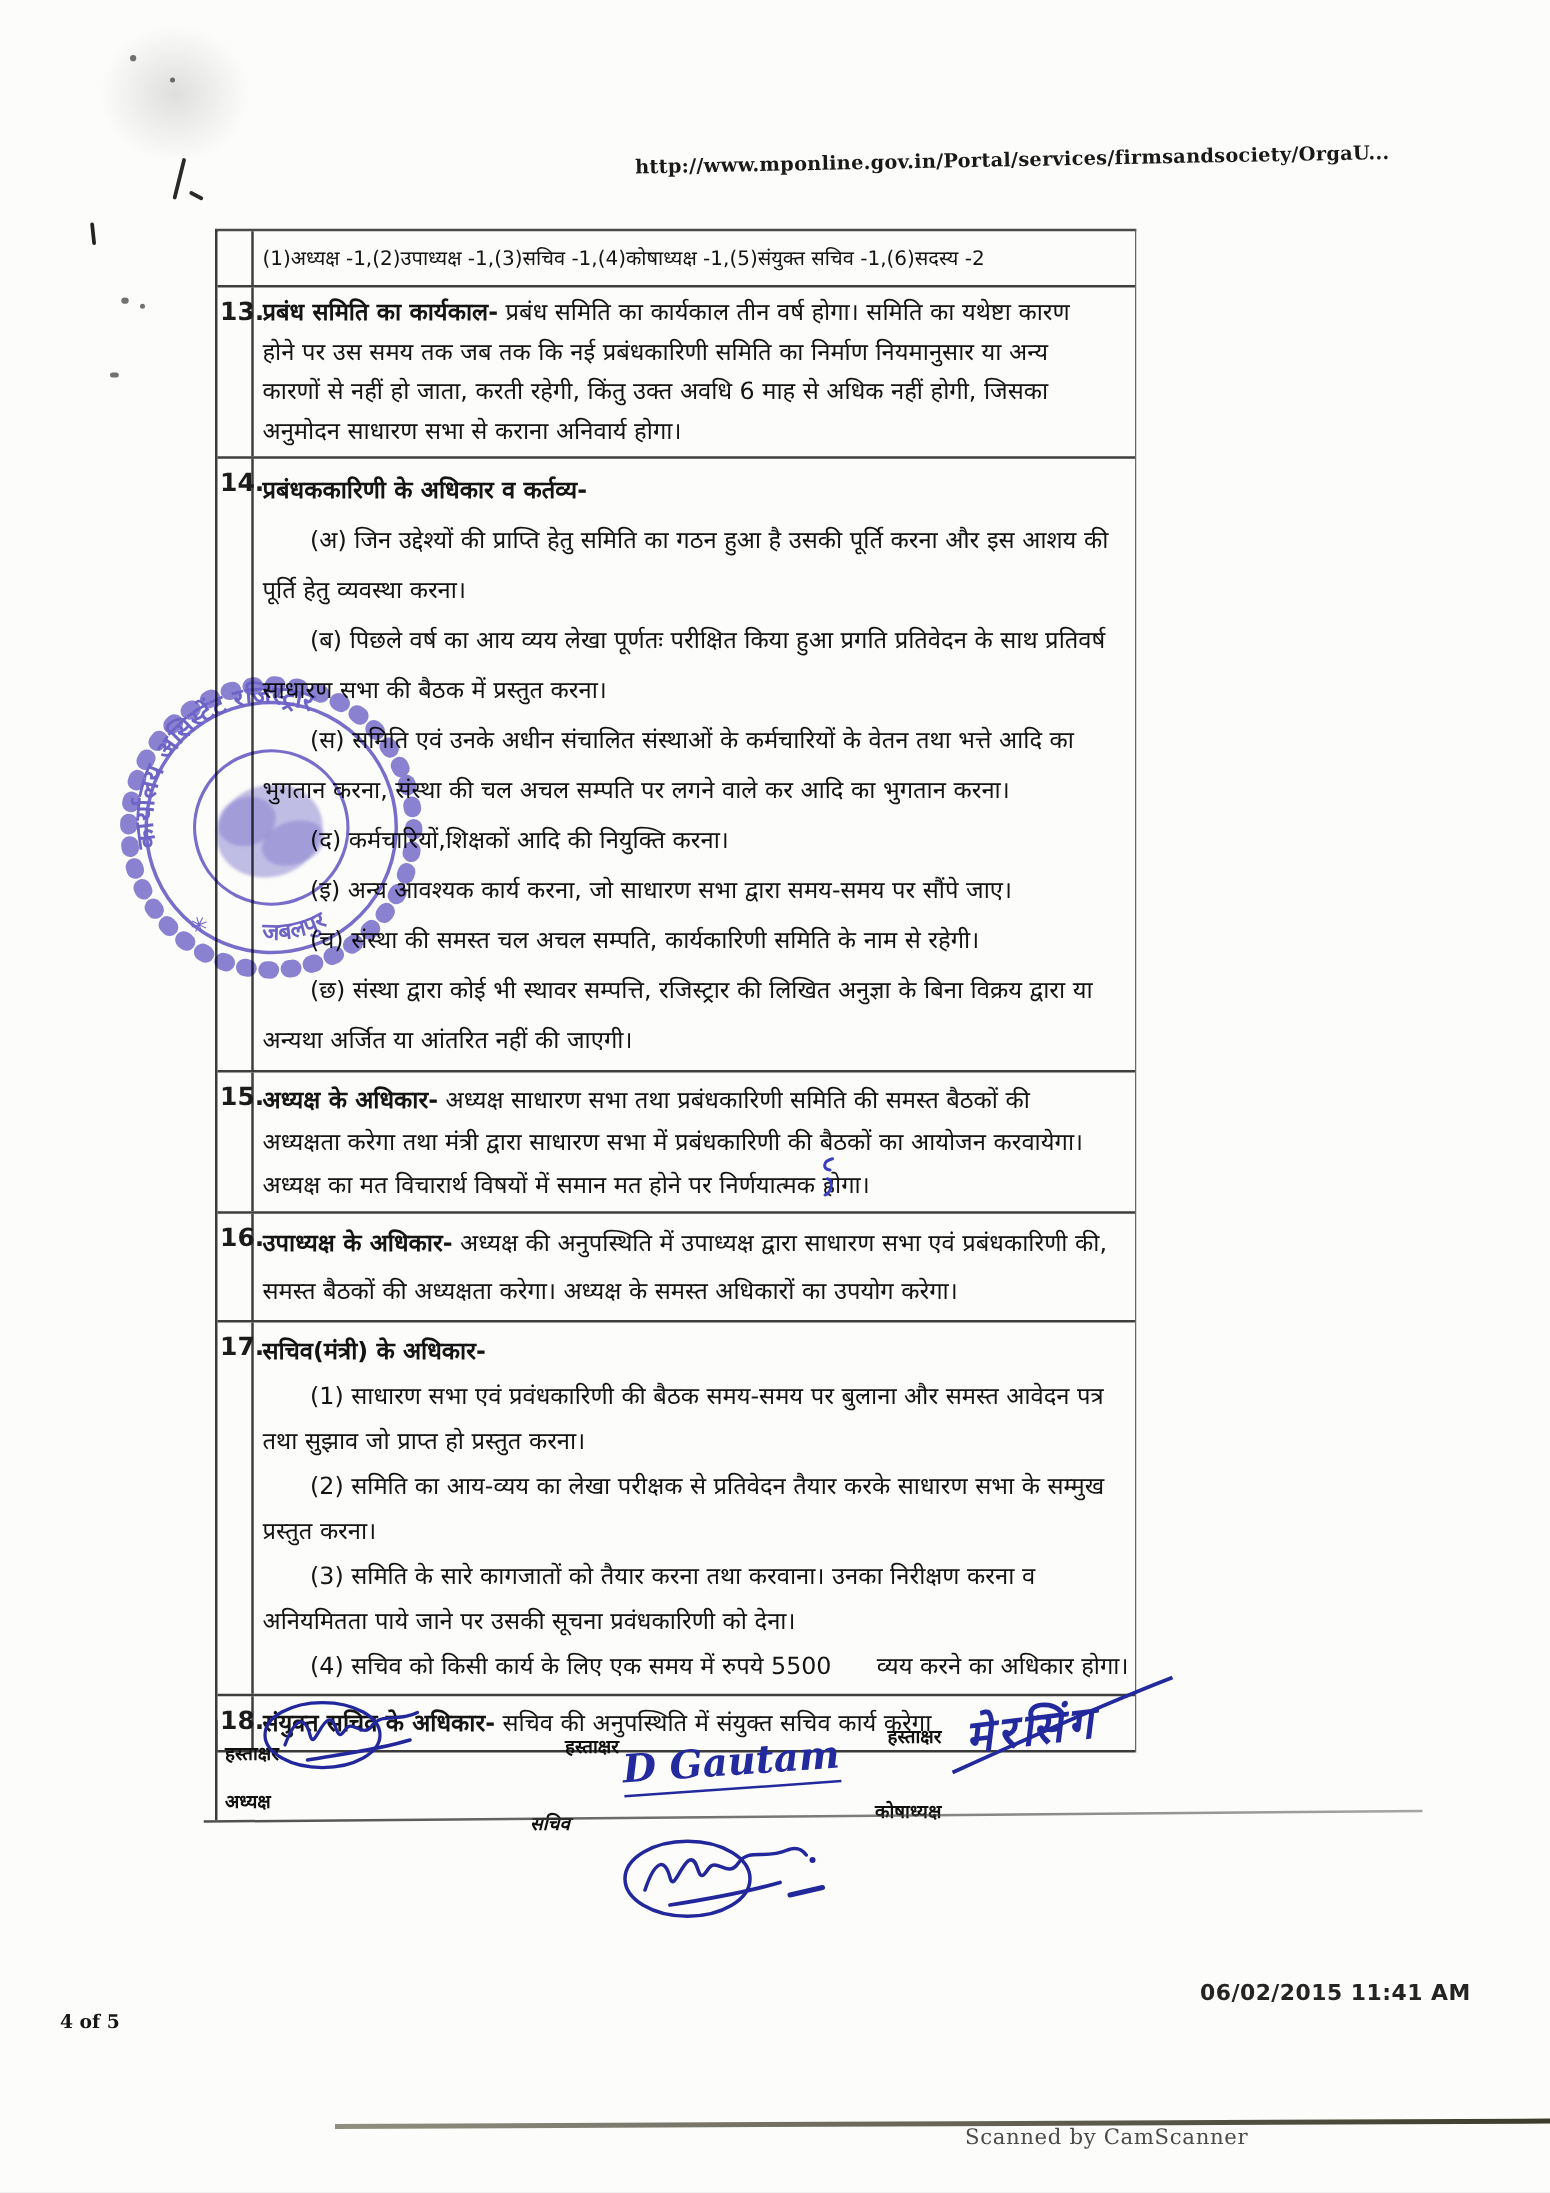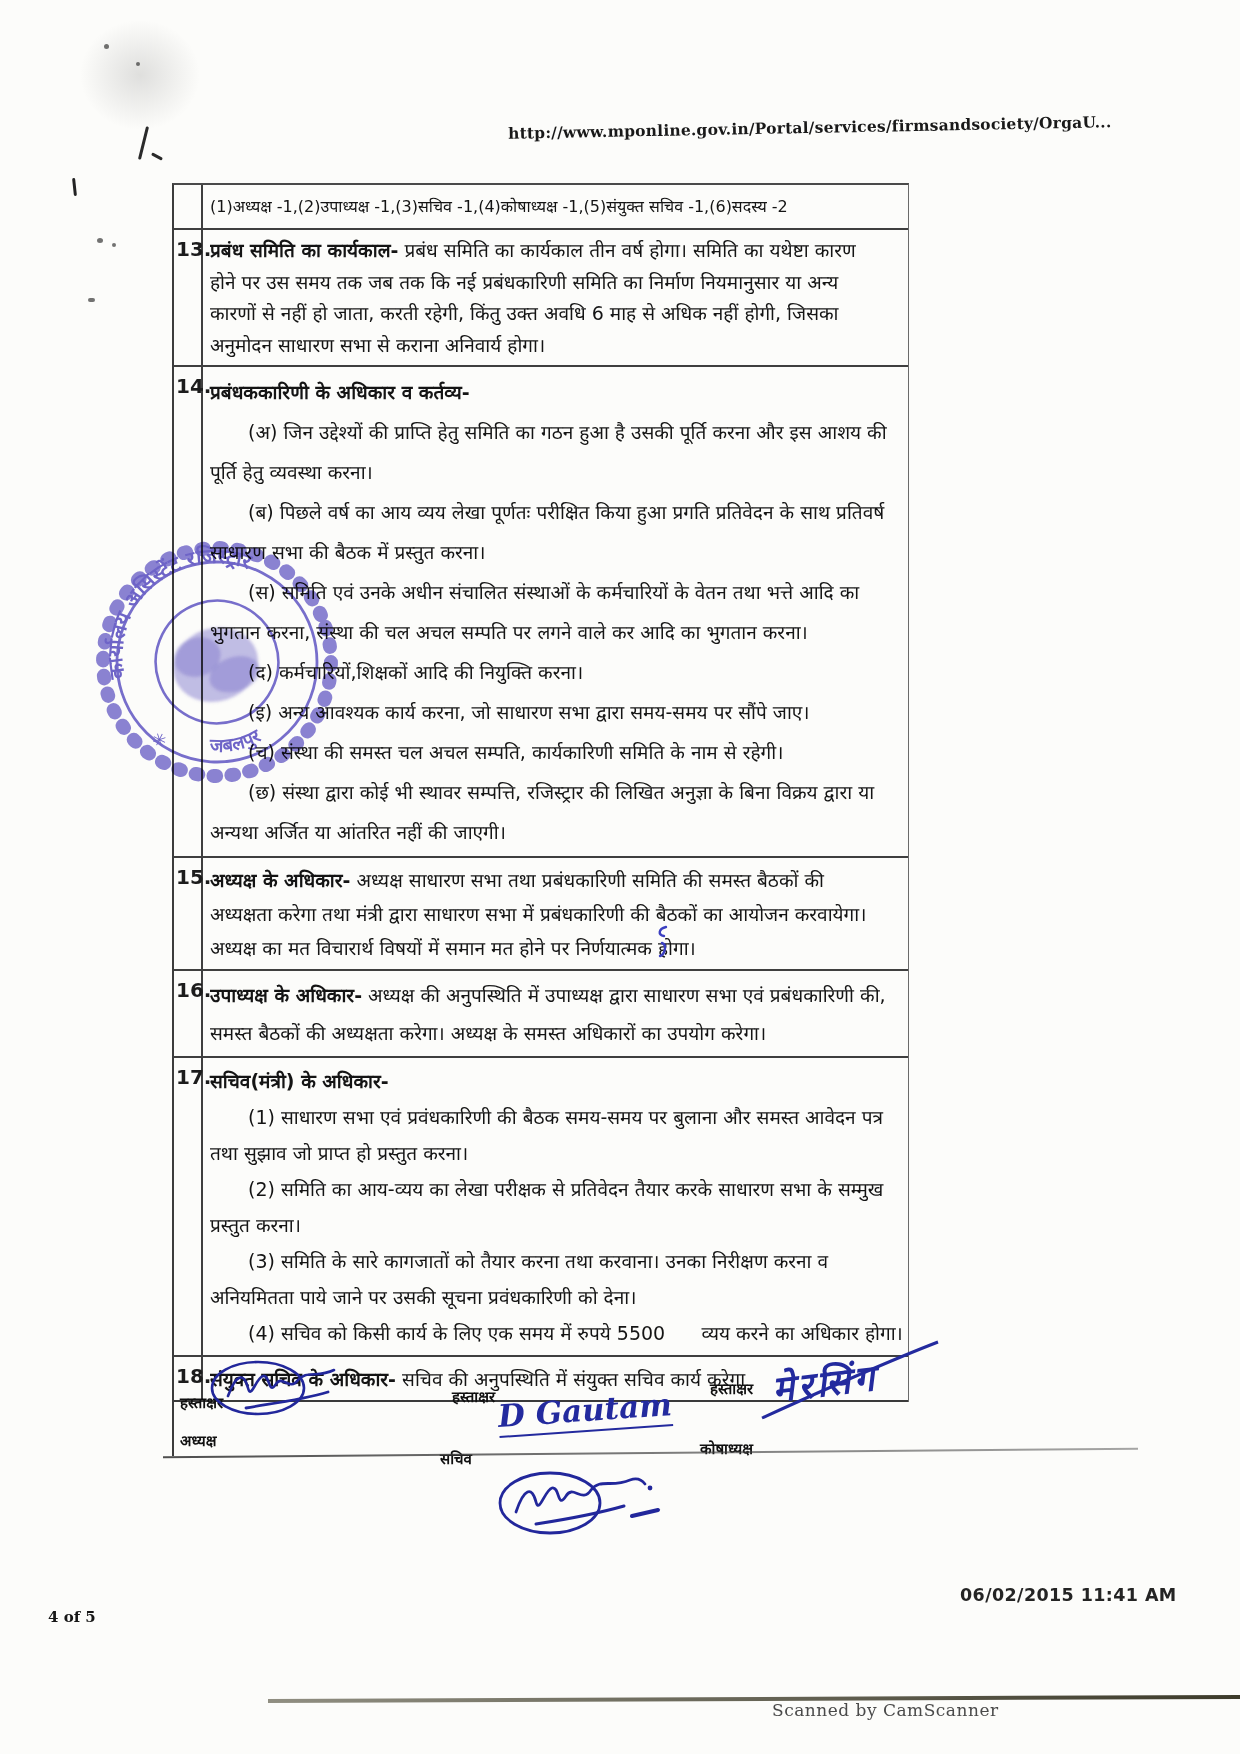--- a/index.html
+++ b/index.html
@@ -182,21 +182,21 @@
       </div>
     </div>
   </div>
 
   <div class="sig-area"></div>
 
   <div class="sig-label" style="left:180px; top:1392px;">हस्ताक्षर</div>
   <div class="sig-role" style="left:180px; top:1430px;">अध्यक्ष</div>
 
   <div class="sig-label" style="left:452px; top:1386px;">हस्ताक्षर</div>
-  <div class="sig-role" style="left:440px; top:1448px;">सचिव</div>
+  <div class="sig-role" style="left:424px; top:1448px;font-style:italic;">सचिव</div>
 
   <div class="sig-label" style="left:710px; top:1378px;">हस्ताक्षर</div>
   <div class="sig-role" style="left:700px; top:1438px;">कोषाध्यक्ष</div>
 
   <svg class="sig-svg" style="left:206px; top:1352px;" width="150" height="74" viewBox="0 0 150 74">
     <ellipse cx="52" cy="36" rx="46" ry="26" fill="none" stroke="#22279b" stroke-width="2.6"></ellipse>
     <path d="M22 44 C30 22, 38 20, 42 36 C45 48, 50 26, 57 24 C64 22, 62 44, 70 32 C76 22, 84 40, 92 28 C100 18, 112 26, 128 18" fill="none" stroke="#22279b" stroke-width="2.6" stroke-linecap="round"></path>
     <path d="M40 56 C62 52, 96 48, 122 40" fill="none" stroke="#22279b" stroke-width="2.8" stroke-linecap="round"></path>
   </svg>
 

